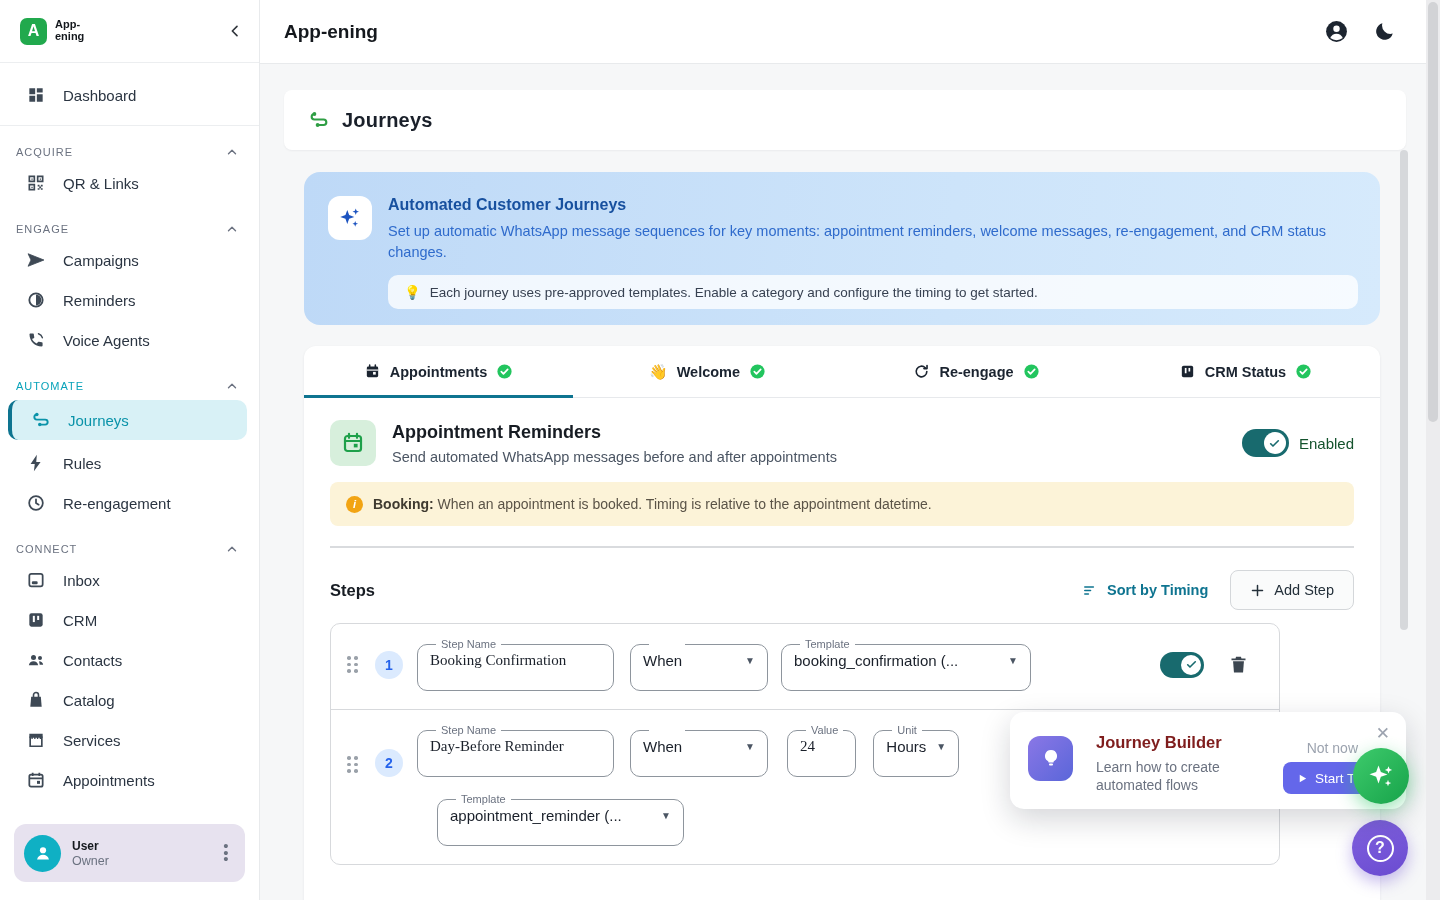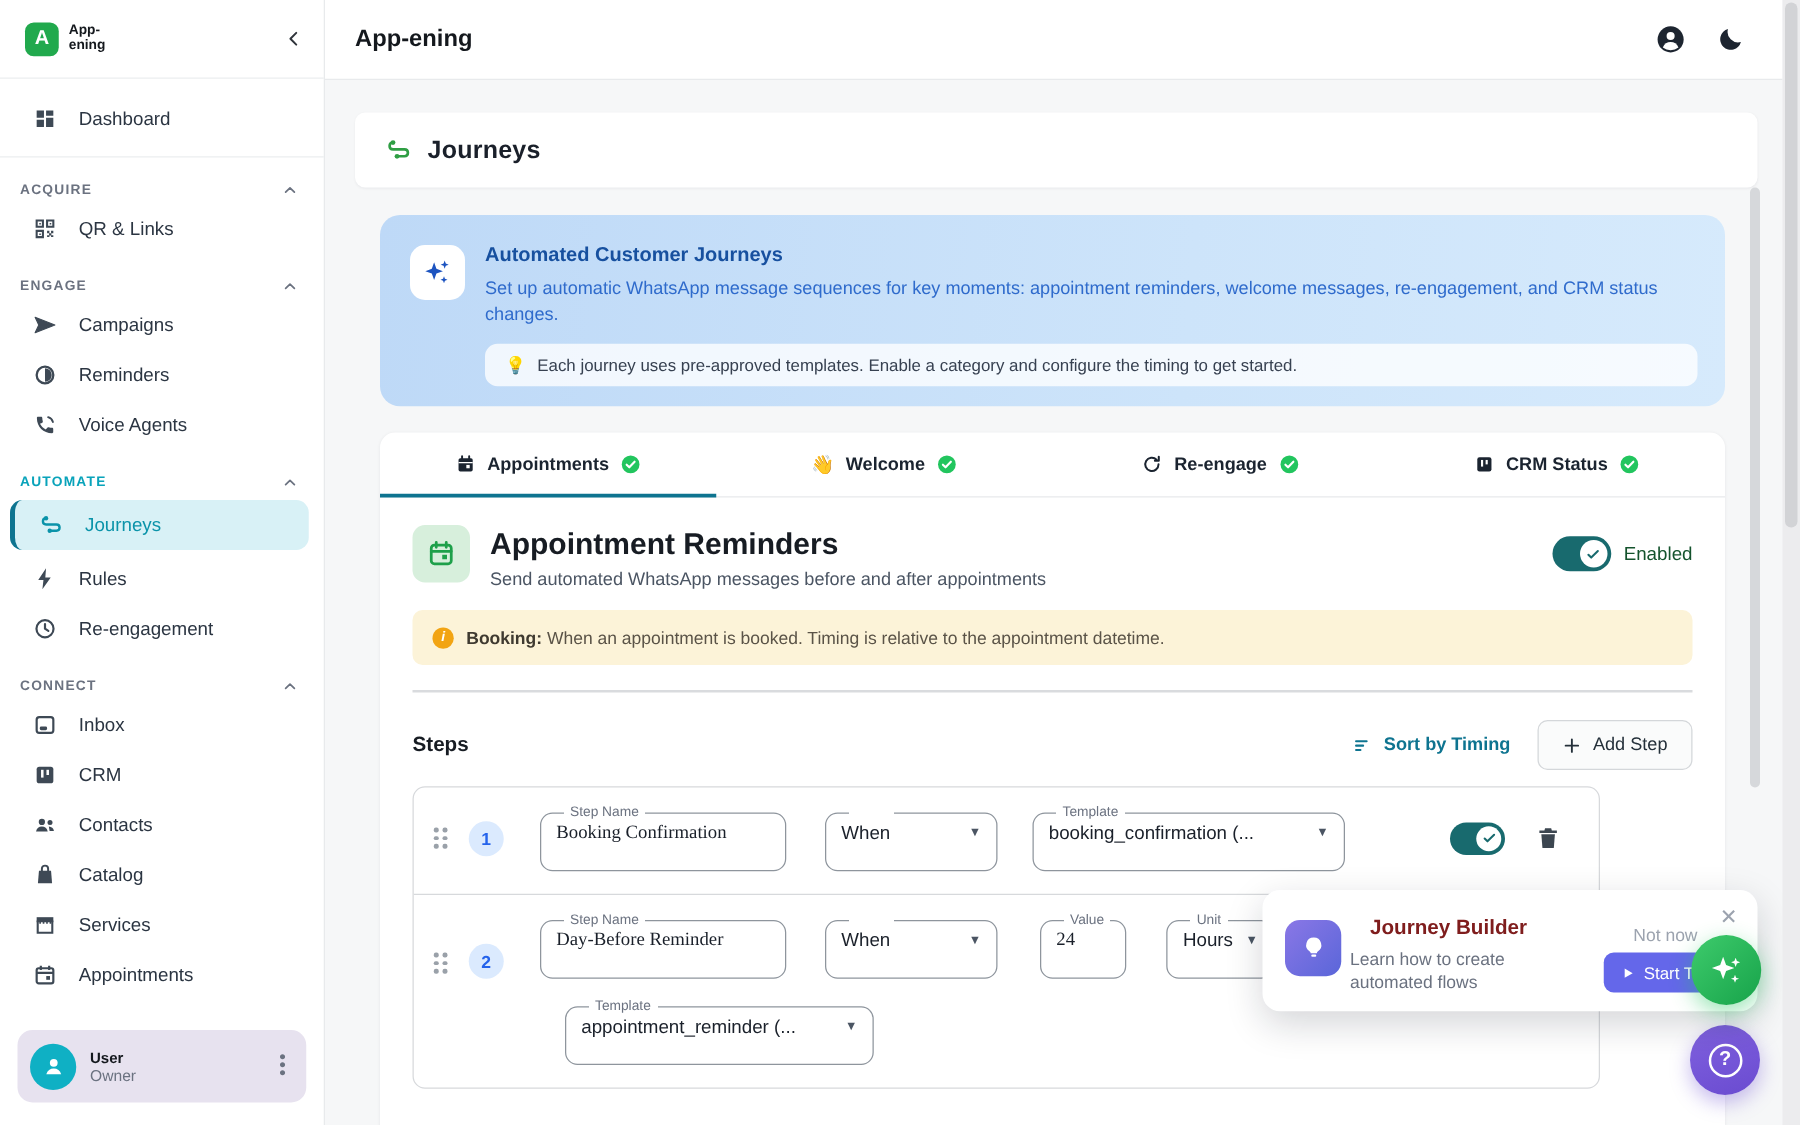--- a/index.html
+++ b/index.html
@@ -10,21 +10,21 @@
   .sb-top { height:63px; border-bottom:1px solid #eceef0; display:flex; align-items:center; padding:0 16px 0 20px; }
   .logo-mark { width:27px; height:27px; border-radius:7px; background:#21a94d; color:#fff; font-weight:bold; font-size:16px; display:flex; align-items:center; justify-content:center; }
   .logo-text { margin-left:8px; font-size:11px; font-weight:bold; color:#14181d; line-height:1.05; }
   .sb-collapse { margin-left:auto; color:#30353c; display:flex; }
   .sb-nav { padding-top:12px; }
   .sb-item { display:flex; align-items:center; gap:17px; height:40px; padding:0 16px 0 26px; font-size:15px; color:#2b3542; cursor:pointer; }
   .sb-item svg { width:20px; height:20px; color:#3e4955; flex:0 0 auto; }
   .sb-item.active { background:#d8f1f6; color:#0a93a9; border-radius:10px; margin:3px 12px 3px 8px; padding-left:19px; border-left:4px solid #0e7490; height:40px; }
   .sb-item.active svg { color:#0a93a9; }
   .sb-divider { border-bottom:1px solid #eceef0; margin:10px 0 0 0; }
-  .sb-sec { display:flex; align-items:center; justify-content:space-between; margin-top:15px; height:22px; padding:0 20px 0 16px; font-size:11px; font-weight:bold; letter-spacing:.09em; color:#6b7280; }
+  .sb-sec { display:flex; align-items:center; justify-content:space-between; margin-top:15px; height:22px; padding:0 20px 0 16px; font-size:11px; font-weight:normal; letter-spacing:.09em; color:#6b7280; }
   .sb-sec .chev { color:#6b7280; display:flex; }
   .sb-sec.accent { color:#09a3ba; }
   .user-card { position:absolute; left:14px; right:14px; bottom:18px; height:58px; background:#e7e2ef; border-radius:12px; display:flex; align-items:center; padding:0 10px 0 10px; }
   .avatar { width:37px; height:37px; border-radius:50%; background:#0fb0c4; display:flex; align-items:center; justify-content:center; }
   .user-meta { margin-left:11px; }
   .user-name { font-size:12px; font-weight:bold; color:#14181d; }
   .user-role { font-size:12.5px; color:#6b7280; margin-top:1px; }
   .kebab { margin-left:auto; color:#6b7280; font-size:15px; letter-spacing:0; line-height:.45; text-align:center; width:18px; cursor:pointer; }
 
   
@@ -56,21 +56,21 @@
   .tab svg.glyph { width:17px; height:17px; color:#1b2430; }
   .tab .emoji { font-size:15px; }
   .tab.active::after { content:""; position:absolute; left:0; right:0; bottom:-1px; height:3px; background:#0e7490; }
   .check { width:17px; height:17px; }
 
   .panel { padding:22px 26px 0 26px; }
   .panel-head { display:flex; align-items:flex-start; }
   .ph-icon { width:46px; height:46px; border-radius:10px; background:#d7efdc; display:flex; align-items:center; justify-content:center; }
   .ph-icon svg { width:24px; height:24px; color:#1ea04a; }
   .ph-text { margin-left:16px; }
-  .ph-title { font-size:24px; font-weight:bold; color:#171c23; margin-top:2px; }
+  .ph-title { font-size:18px; font-weight:bold; color:#171c23; margin-top:2px; }
   .ph-sub { font-size:14.5px; color:#4b5563; margin-top:6px; }
   .ph-right { margin-left:auto; display:flex; align-items:center; gap:10px; margin-top:9px; }
   .enabled-label { font-size:15px; color:#14532d; }
 
   .toggle { width:47px; height:28px; border-radius:999px; background:#186a6e; position:relative; cursor:pointer; flex:0 0 auto; }
   .toggle .thumb { position:absolute; right:3px; top:3px; width:22px; height:22px; border-radius:50%; background:#fff; display:flex; align-items:center; justify-content:center; }
   .toggle .thumb svg { width:13px; height:13px; color:#186a6e; }
   .toggle.sm { width:44px; height:26px; }
   .toggle.sm .thumb { width:20px; height:20px; }
 
@@ -86,38 +86,38 @@
   .add-btn { margin-left:22px; height:40px; padding:0 19px; background:#fafbfb; border:1px solid #d4d7da; border-radius:8px; display:flex; align-items:center; gap:9px; font-size:14.5px; font-weight:500; color:#24303a; cursor:pointer; }
 
   .steps-card { margin-top:13px; margin-right:74px; border:1px solid #d7d9dc; border-radius:10px; background:#fff; }
   .step-row { padding:14px 16px 18px 16px; display:flex; align-items:center; }
   .step-row + .step-row { border-top:1px solid #d7d9dc; }
   .step-row.tall { align-items:flex-start; flex-wrap:wrap; }
   .drag { width:12px; display:grid; grid-template-columns:4px 4px; gap:3px; margin-right:16px; cursor:grab; }
   .drag i { width:3.5px; height:3.5px; border-radius:50%; background:#9aa1a9; }
   .badge { width:28px; height:28px; border-radius:50%; background:#dbeafe; color:#2563eb; font-size:14px; font-weight:600; display:flex; align-items:center; justify-content:center; margin-right:14px; flex:0 0 auto; }
 
-  fieldset.mf { border:1.6px solid #8e959d; border-radius:10px; height:53px; padding:0 12px 6px 12px; background:#fff;margin-left:15px; }
+  fieldset.mf { border:1.6px solid #8e959d; border-radius:10px; height:53px; padding:0 12px 6px 12px; background:#fff; }
   fieldset.mf legend { font-size:11px; color:#6b7280; padding:0 5px; margin-left:6px; }
   fieldset.mf input { border:none; outline:none; width:100%; font-size:15px; color:#1a202a; font-family:Liberation Serif, serif; background:transparent; padding-top:2px; }
   .mselect { display:flex; align-items:center; justify-content:space-between; cursor:pointer; padding-top:2px; }
   .mselect .val { font-size:15px; color:#1a202a; }
   .mselect .caret { color:#4b5563; font-size:10px; margin-left:10px; }
   .gap { width:16px; flex:0 0 auto; }
 
   .row-right { margin-left:auto; display:flex; align-items:center; gap:24px; padding-right:14px; }
   .trash { width:21px; height:21px; color:#3c4650; cursor:pointer; }
 
   .tmpl-line2 { width:100%; padding-left:90px; margin-top:16px; }
 
   
   .toast { position:absolute; left:1010px; top:712px; width:396px; height:97px; background:#fff; border-radius:14px; box-shadow:0 10px 30px rgba(16,24,40,.18); z-index:50; }
   .toast-icon { position:absolute; left:18px; top:24px; width:45px; height:45px; border-radius:12px; background:linear-gradient(135deg,#8a77e6,#5a66d9); display:flex; align-items:center; justify-content:center; }
   .toast-title { position:absolute; left:86px; top:21px; font-size:16.5px; font-weight:bold; color:#7f1d1d; }
-  .toast-sub { position:absolute; left:70px; top:46px; font-size:14px; line-height:1.3; color:#6b7280; width:160px; }
+  .toast-sub { position:absolute; left:86px; top:46px; font-size:14px; line-height:1.3; color:#6b7280; width:160px; }
   .toast-dismiss { position:absolute; right:48px; top:28px; font-size:14px; color:#9ca3af; cursor:pointer; }
   .toast-close { position:absolute; right:16px; top:13px; font-size:17px; color:#9ca3af; cursor:pointer; line-height:1; }
   .toast-action { position:absolute; left:273px; top:50px; height:32px; padding:0 14px; background:#6467ea; color:#fff; border:none; border-radius:8px; font-size:13.5px; display:flex; align-items:center; gap:7px; cursor:pointer; font-family:"Liberation Sans",sans-serif; white-space:nowrap; overflow:hidden; width:110px; }
 
   
   .fab { position:absolute; width:56px; height:56px; border-radius:50%; display:flex; align-items:center; justify-content:center; cursor:pointer; }
   .fab.green { left:1353px; top:748px; background:linear-gradient(135deg,#3ecb6c,#17a34a); box-shadow:0 6px 18px rgba(34,197,94,.45); z-index:60; }
   .fab.purple { left:1352px; top:820px; background:linear-gradient(160deg,#8162e0,#6a4bd0); box-shadow:0 6px 16px rgba(109,79,211,.4); z-index:40; }
   .fab .qmark { width:27px; height:27px; border:2.4px solid #fff; border-radius:50%; color:#fff; font-size:16px; font-weight:bold; display:flex; align-items:center; justify-content:center; }
 

